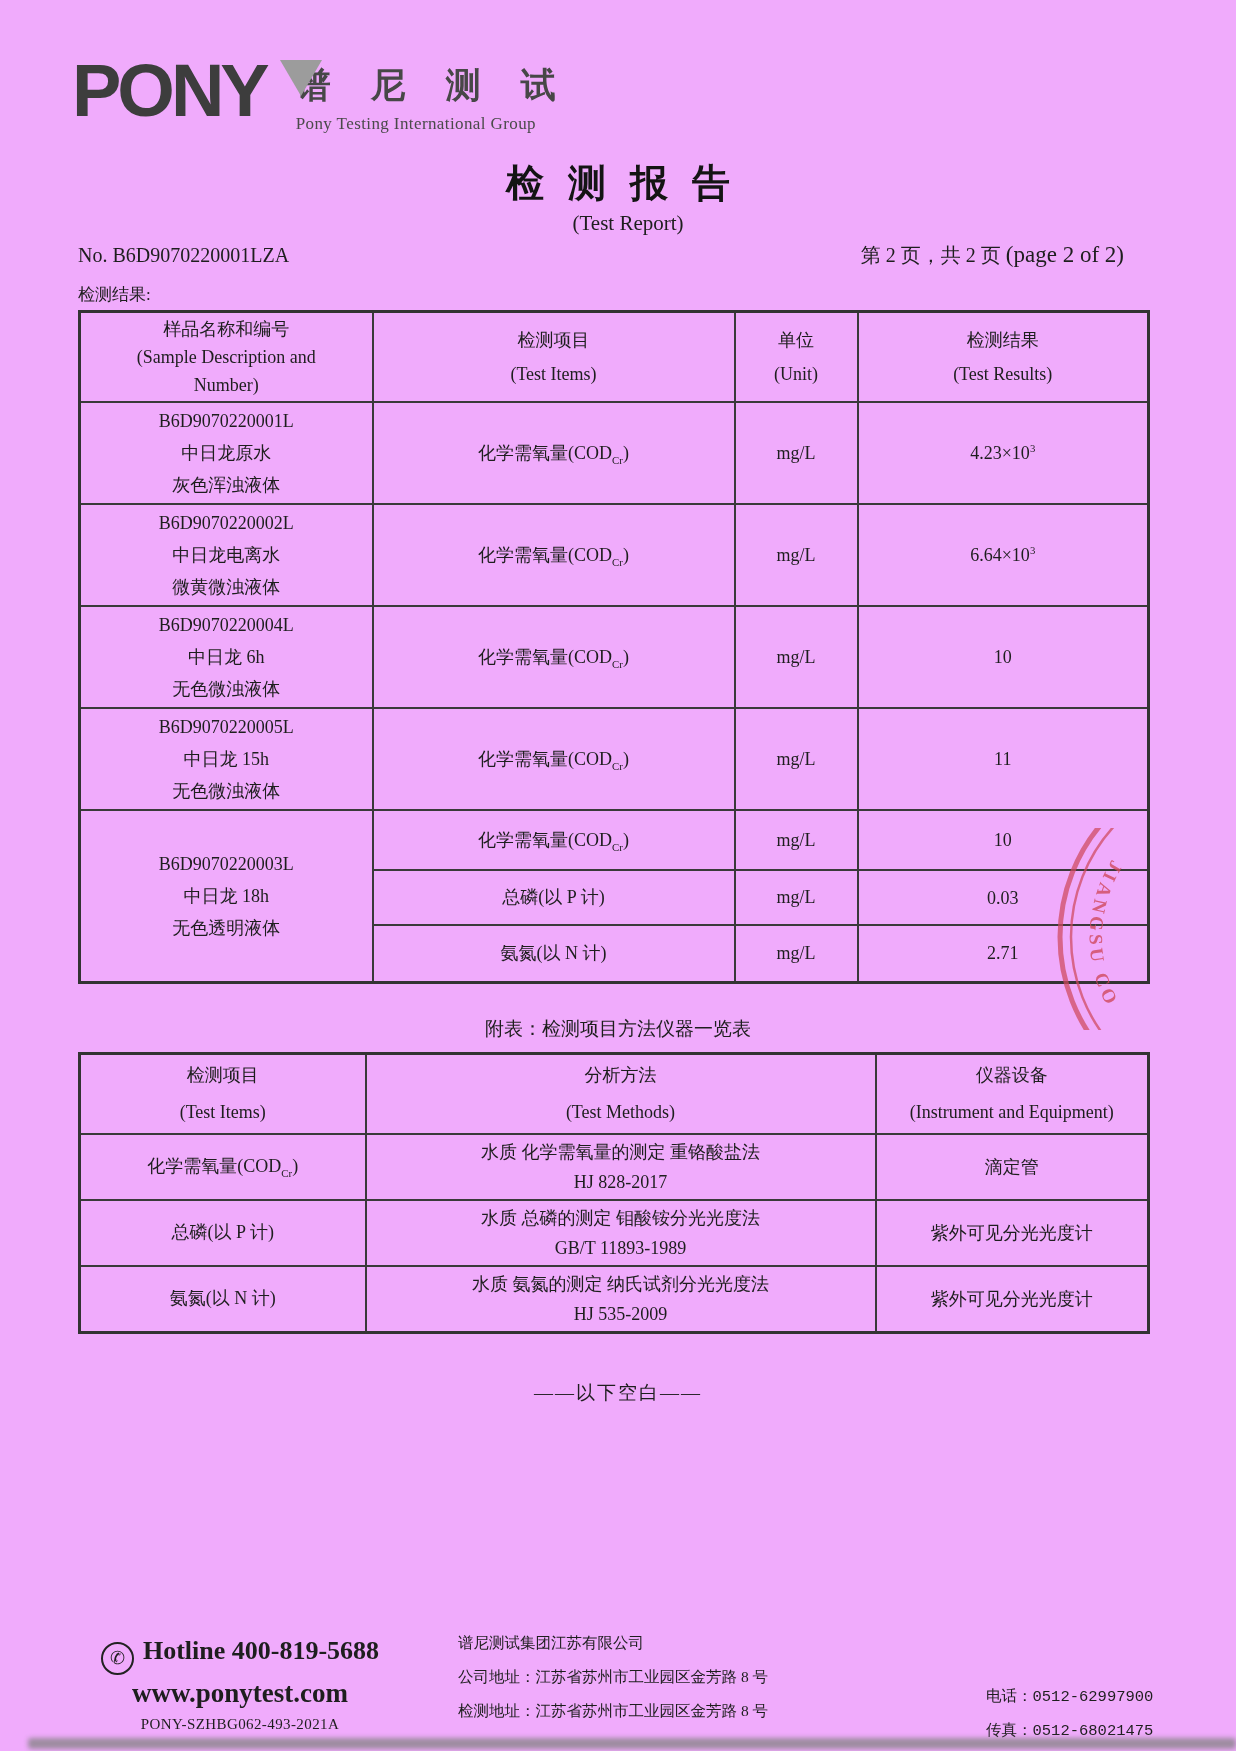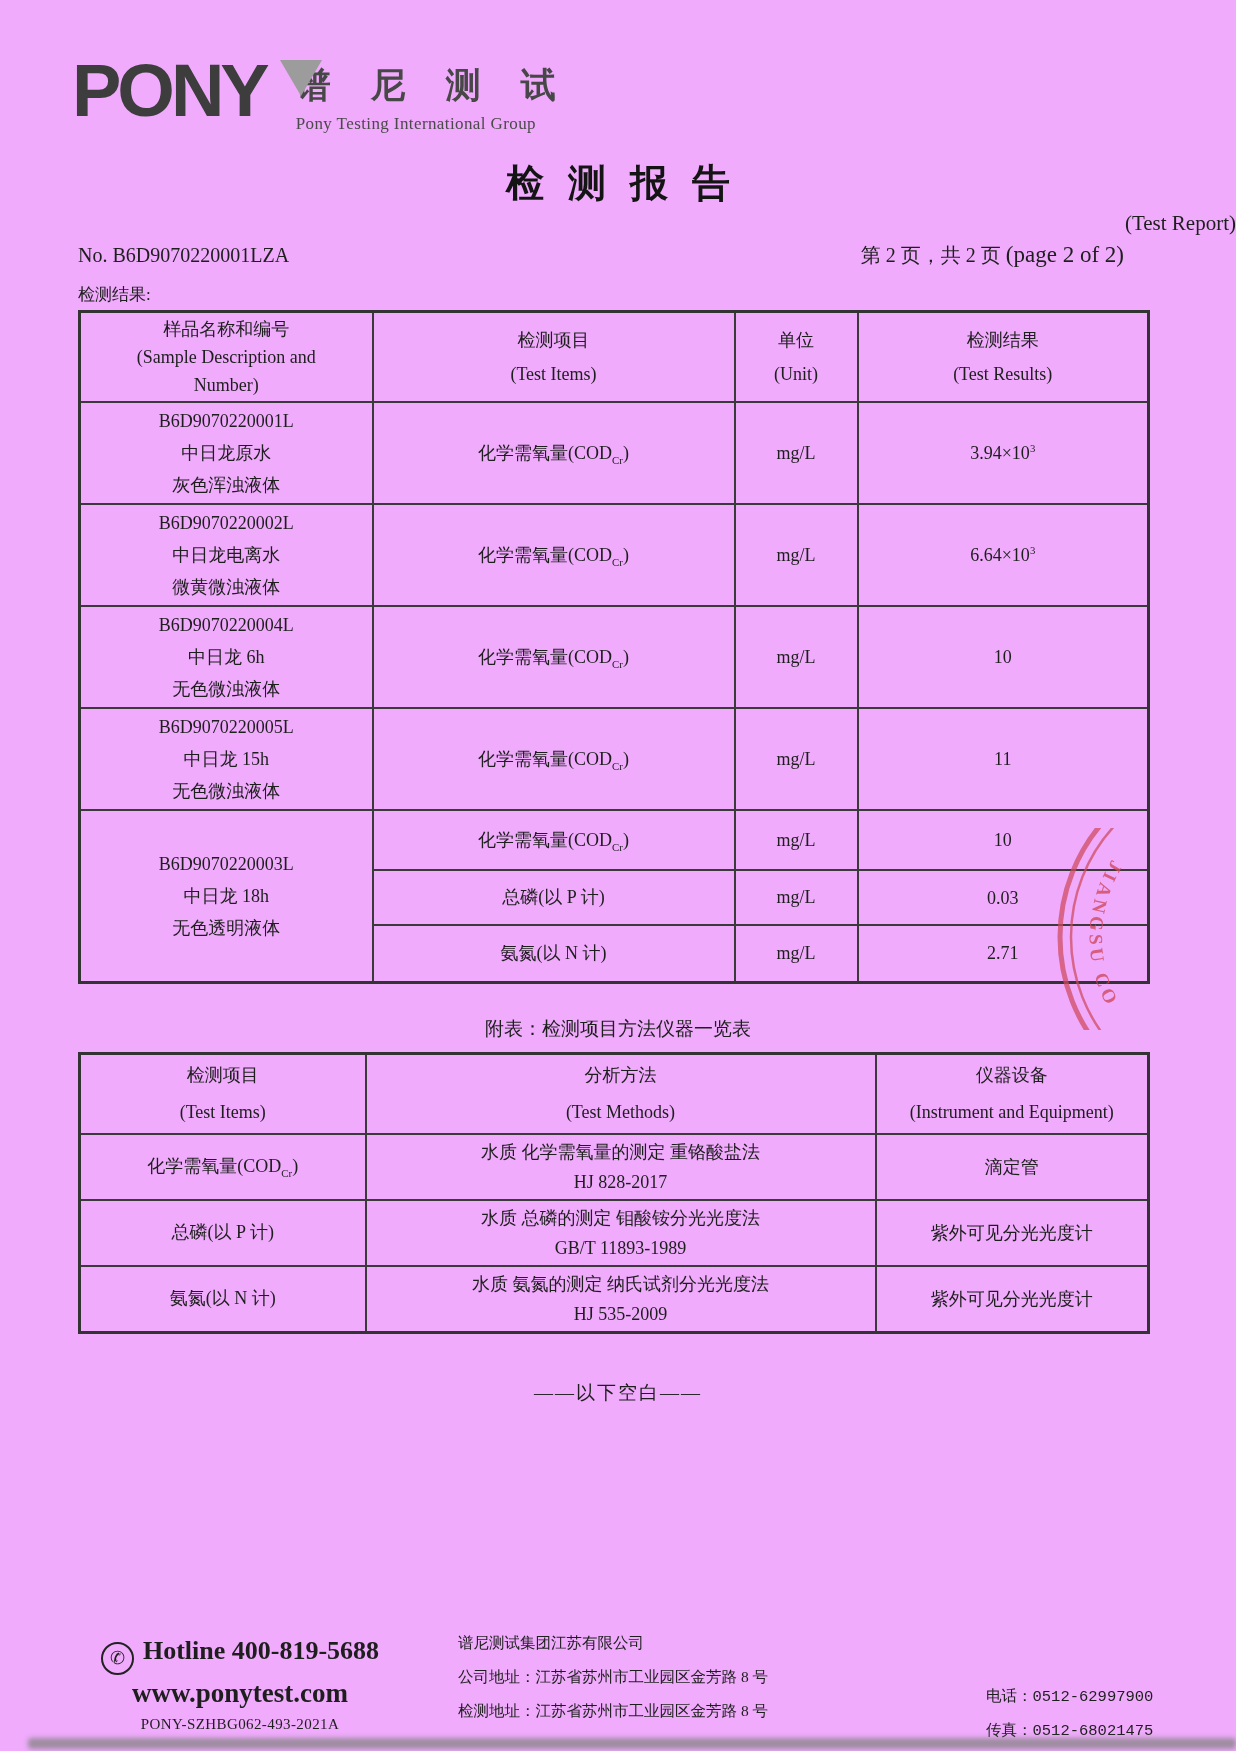--- a/index.html
+++ b/index.html
@@ -19,21 +19,21 @@
     font-weight:900;font-size:74px;line-height:78px;letter-spacing:-4px;color:#3d3d3d;}
   .y-tri{position:absolute;left:208px;top:8px;width:0;height:0;
     border-left:21px solid transparent;border-right:21px solid transparent;
     border-top:36px solid #9c9c9c;}
   .logo-right{padding-top:10px;}
   .logo-cn{font-weight:700;font-size:35px;color:#474747;letter-spacing:40px;white-space:nowrap;}
   .logo-en{font-size:17px;color:#4a4a4a;margin-top:5px;letter-spacing:0.4px;}
   
   .title-cn{text-align:center;font-size:38px;font-weight:700;letter-spacing:24px;
     padding-left:24px;margin-top:24px;color:#141414;}
-  .title-en{text-align:right;font-size:21px;margin-top:2px;margin-left:20px;}
+  .title-en{text-align:center;font-size:21px;margin-top:2px;margin-left:20px;}
   
   .no-row{display:flex;justify-content:space-between;align-items:baseline;
     margin:6px 112px 0 78px;font-size:20px;}
   .page-info .cn{font-size:20px;}
   .page-info .en{font-size:23px;}
   .results-label{margin:14px 0 4px 78px;font-size:17px;}
   
   table{border-collapse:collapse;table-layout:fixed;margin-left:78px;width:1069px;
     border:3px solid #333;}
   td{border:2px solid #3a3a3a;text-align:center;vertical-align:middle;
@@ -123,21 +123,21 @@
     </tr>
 
     <tr style="height:97px">
       <td class="sample-cell">
         <div>B6D9070220001L</div>
         <div>中日龙原水</div>
         <div>灰色浑浊液体</div>
       </td>
       <td><span>化学需氧量(COD</span><sub>Cr</sub><span>)</span></td>
       <td>mg/L</td>
-      <td><span>3.94×10</span><sup>3</sup></td>
+      <td><span>4.23×10</span><sup>3</sup></td>
     </tr>
 
     <tr style="height:95px">
       <td class="sample-cell">
         <div>B6D9070220002L</div>
         <div>中日龙电离水</div>
         <div>微黄微浊液体</div>
       </td>
       <td><span>化学需氧量(COD</span><sub>Cr</sub><span>)</span></td>
       <td>mg/L</td>

